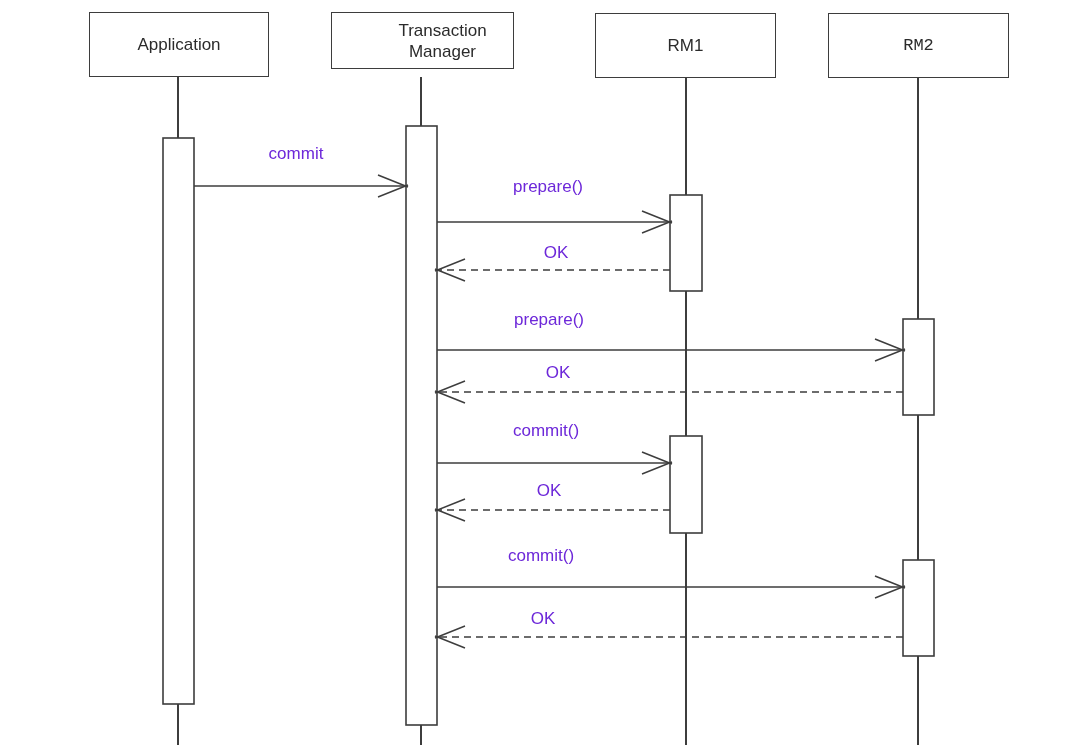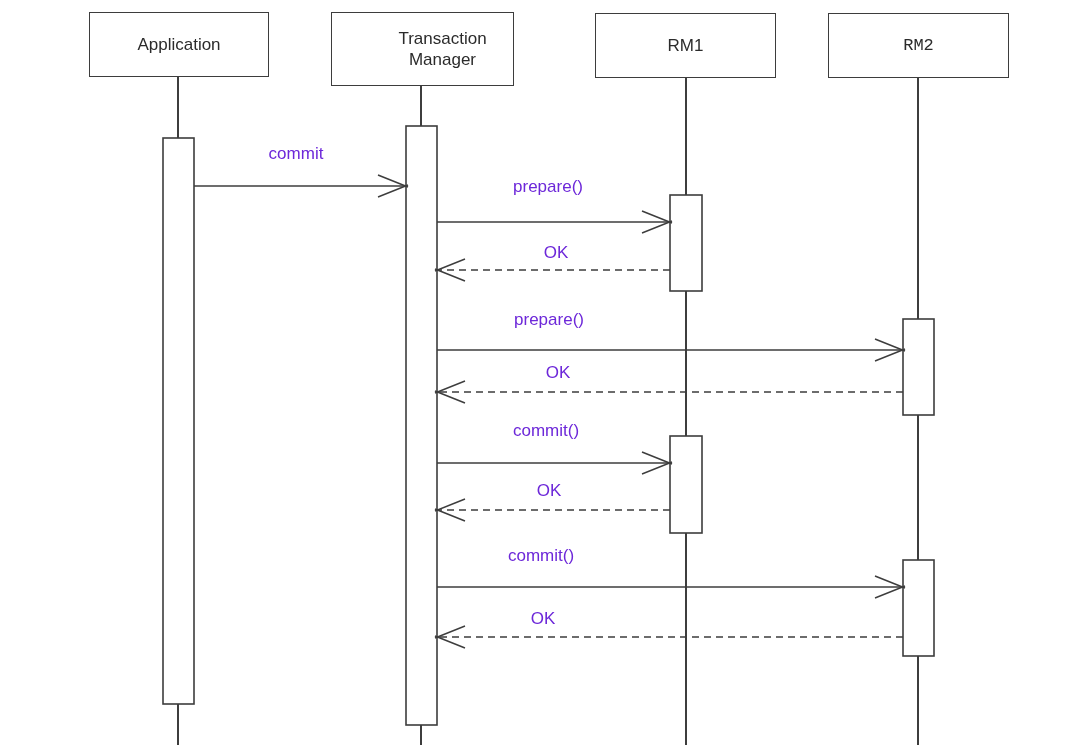--- a/index.html
+++ b/index.html
@@ -89,21 +89,21 @@
         <line x1="875" y1="576" x2="905" y2="588" stroke="#3d3d3d" stroke-width="1.5"></line>
         <line x1="875" y1="598" x2="905" y2="586" stroke="#3d3d3d" stroke-width="1.5"></line>
       </g>
       <g>
         <line x1="903" y1="637" x2="437" y2="637" stroke="#3d3d3d" stroke-width="1.5" stroke-dasharray="7 5"></line>
         <line x1="465" y1="626" x2="435" y2="638" stroke="#3d3d3d" stroke-width="1.5"></line>
         <line x1="465" y1="648" x2="435" y2="636" stroke="#3d3d3d" stroke-width="1.5"></line>
       </g>
     </svg>
     <div class="pbox" style="left: 89px; top: 12px; width: 180px; height: 65px;"><span>Application</span></div>
-    <div class="pbox" style="left: 331px; top: 12px; width: 183px; height: 74px; padding-left: 40px;"><span>Transaction
+    <div class="pbox" style="left: 331px; top: 12px; width: 183px; height: 57px; padding-left: 40px;"><span>Transaction
 Manager</span></div>
     <div class="pbox" style="left: 595px; top: 13px; width: 181px; height: 65px;"><span>RM1</span></div>
     <div class="pbox" style="left: 828px; top: 13px; width: 181px; height: 65px; font-family: Liberation Mono, monospace;"><span>RM2</span></div>
     <div class="mlabel" style="left: 296px; top: 154px;">commit</div>
     <div class="mlabel" style="left: 548px; top: 187px;">prepare()</div>
     <div class="mlabel" style="left: 556px; top: 253px;">OK</div>
     <div class="mlabel" style="left: 549px; top: 320px;">prepare()</div>
     <div class="mlabel" style="left: 558px; top: 373px;">OK</div>
     <div class="mlabel" style="left: 546px; top: 431px;">commit()</div>
     <div class="mlabel" style="left: 549px; top: 491px;">OK</div>

